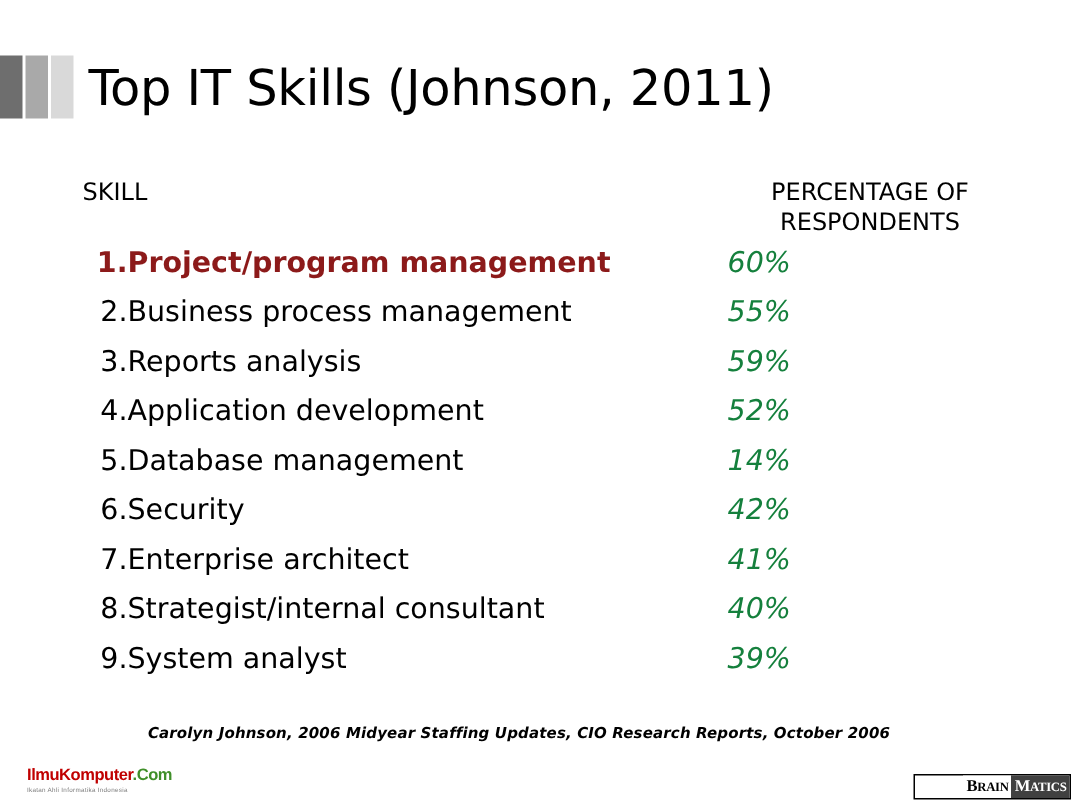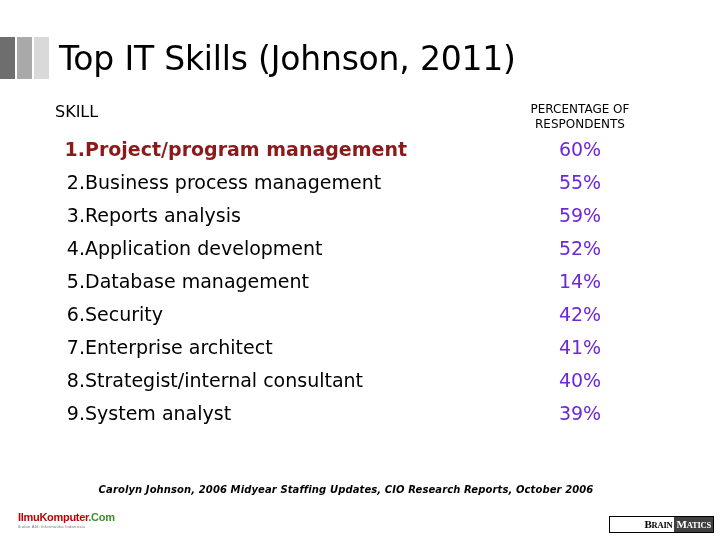--- a/index.html
+++ b/index.html
@@ -46,21 +46,21 @@
     color: #000000;
     letter-spacing: -0.2px;
     white-space: nowrap;
     line-height: 1;
   }
 
   
   .table-wrap {
     position: absolute;
     left: 0;
-    top: 102px;
+    top: 118px;
     width: 664px;
   }
   .skill-table {
     width: 620px;
     margin-left: 55px;
     border-collapse: collapse;
   }
   .skill-table th,
   .skill-table td {
     padding: 0;
@@ -71,21 +71,21 @@
   .col-head-skill {
     text-align: left;
     font-size: 16px;
     font-weight: 400;
     color: #000;
     padding-bottom: 12px;
     width: 430px;
   }
   .col-head-pct {
     text-align: center;
-    font-size: 12px;
+    font-size: 16px;
     font-weight: 400;
     color: #000;
     padding-bottom: 12px;
     line-height: 1.28;
     width: 190px;
   }
   .col-head-pct span { display: block; }
 
   .num-cell {
     width: 30px;
@@ -96,25 +96,25 @@
     padding-right: 8px;
     white-space: nowrap;
   }
   .skill-cell {
     font-size: 19px;
     line-height: 33px;
     color: #000;
     white-space: nowrap;
   }
   .pct-cell {
-    text-align: center;
     font-size: 19px;
     line-height: 33px;
-    color: #6d28d9;
-    white-space: nowrap;
+    color: #15803d;
+    white-space: nowrap;
+    font-style: italic;
   }
   tr.highlight .num-cell,
   tr.highlight .skill-cell {
     color: #8c1a1a;
     font-weight: bold;
   }
 
   
   .citation {
     position: absolute;

